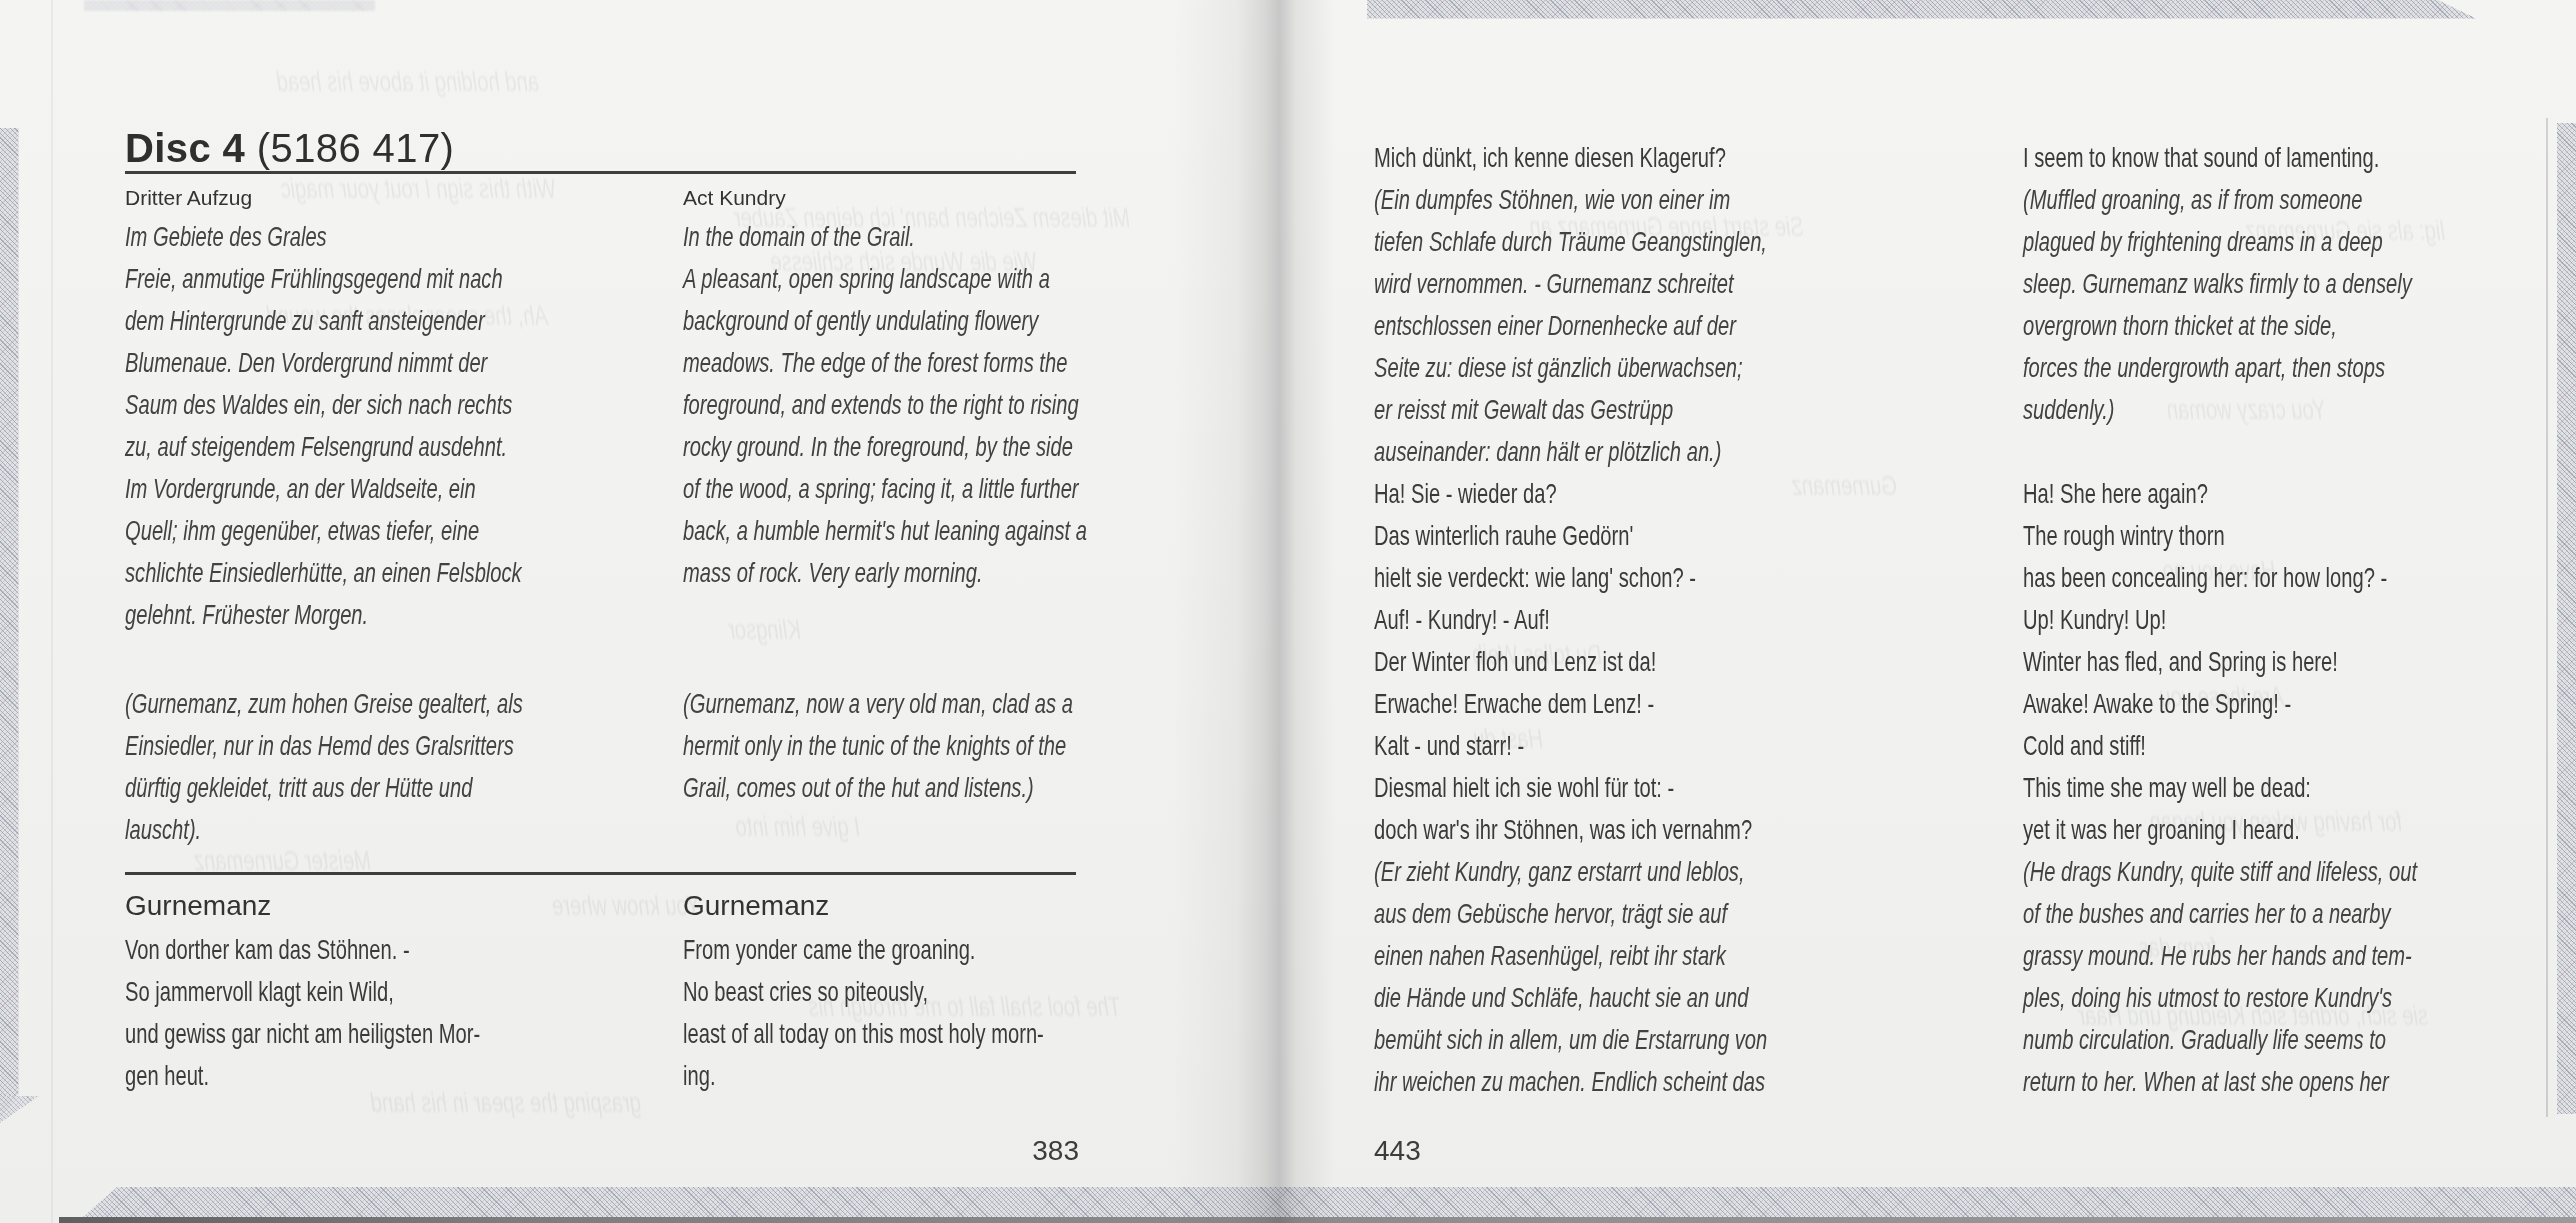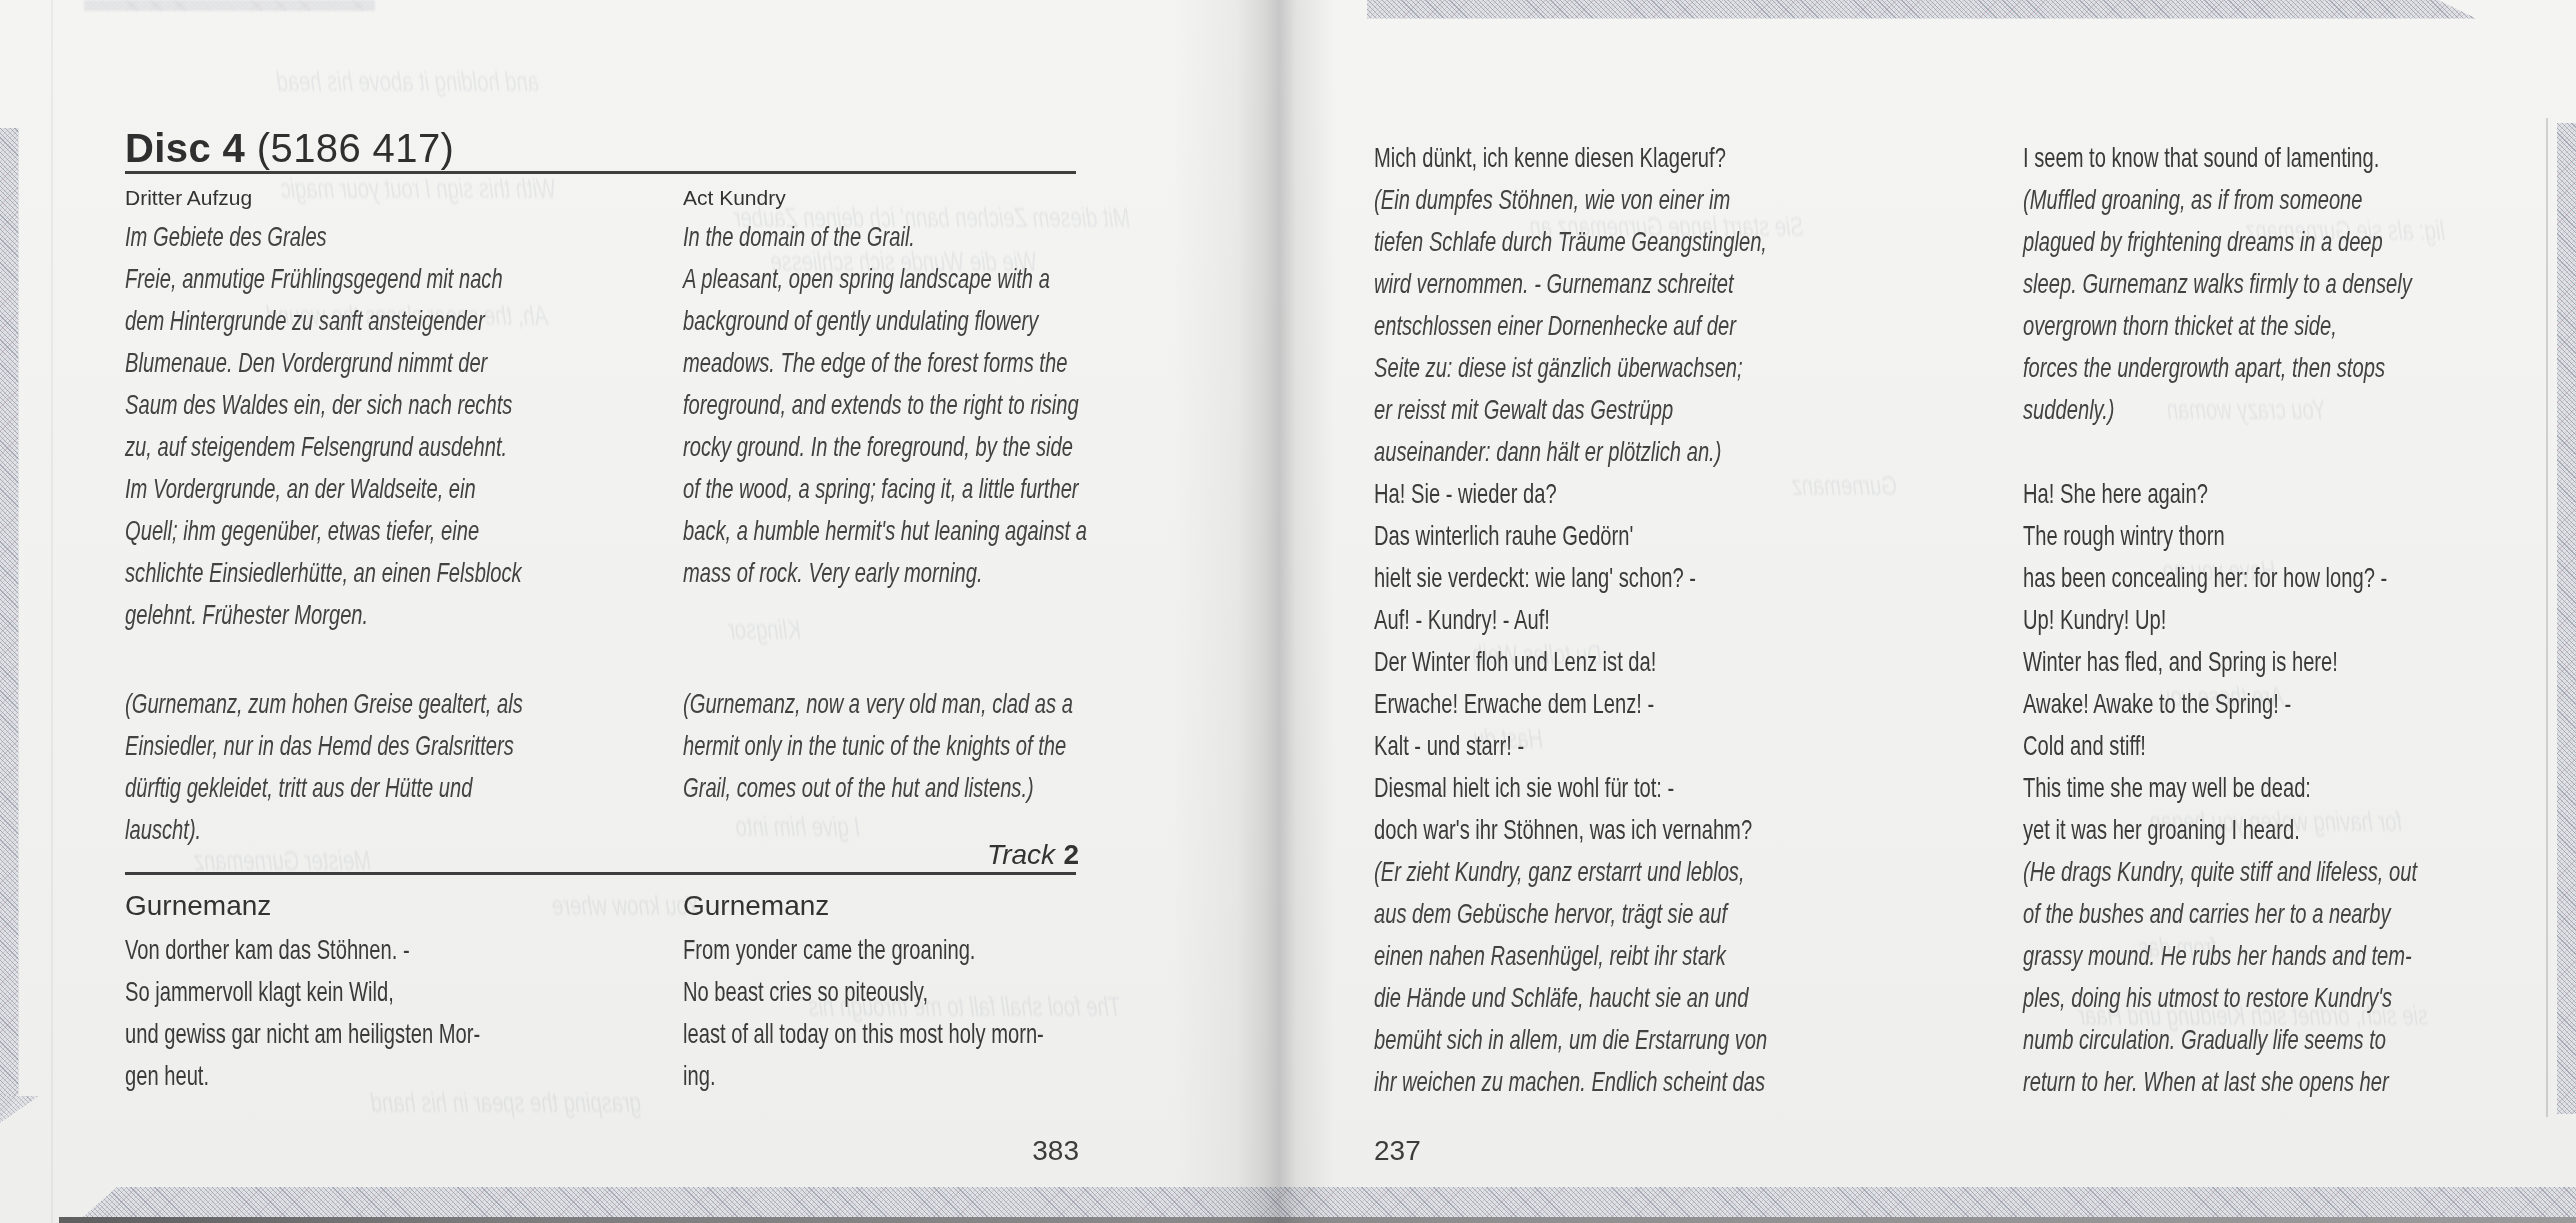--- a/index.html
+++ b/index.html
@@ -143,23 +143,20 @@
       <div class="line it">Einsiedler, nur in das Hemd des Gralsritters</div>
       <div class="line it">dürftig gekleidet, tritt aus der Hütte und</div>
       <div class="line it">lauscht).</div>
     </div>
   <div class="cond" style="left:683px;top:683px;width:590px">
       <div class="line it">(Gurnemanz, now a very old man, clad as a</div>
       <div class="line it">hermit only in the tunic of the knights of the</div>
       <div class="line it">Grail, comes out of the hut and listens.)</div>
     </div>
 
-  <div id="track-line">
-    <span class="tlabel">Track</span><span class="tnum">2</span>
-  </div>
   <div class="rule" style="top:872px"></div>
 
   <div class="speaker" style="left:125px;top:886px">Gurnemanz</div>
   <div class="speaker" style="left:683px;top:886px">Gurnemanz</div>
 
   <div class="cond" style="left:125px;top:929px;width:747px">
       <div class="line">Von dorther kam das Stöhnen. -</div>
       <div class="line">So jammervoll klagt kein Wild,</div>
       <div class="line">und gewiss gar nicht am heiligsten Mor-</div>
       <div class="line">gen heut.</div>
@@ -217,16 +214,16 @@
       <div class="line">This time she may well be dead:</div>
       <div class="line">yet it was her groaning I heard.</div>
       <div class="line it">(He drags Kundry, quite stiff and lifeless, out</div>
       <div class="line it">of the bushes and carries her to a nearby</div>
       <div class="line it">grassy mound. He rubs her hands and tem-</div>
       <div class="line it">ples, doing his utmost to restore Kundry's</div>
       <div class="line it">numb circulation. Gradually life seems to</div>
       <div class="line it">return to her. When at last she opens her</div>
     </div>
 
-  <div class="pagenum" style="left:1374px;top:1135px">237</div>
+  <div class="pagenum" style="left:1374px;top:1135px">443</div>
 
 </div>
 
 
 </body></html>

